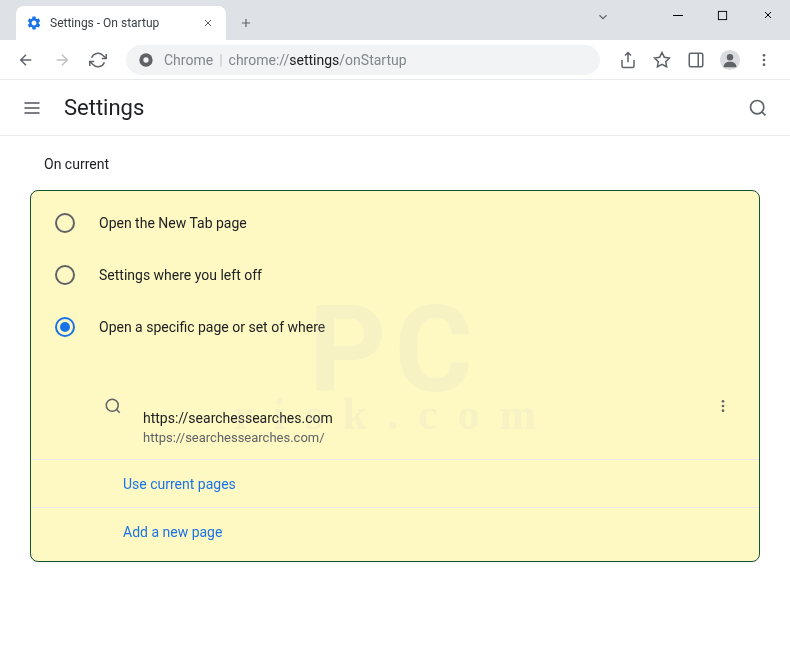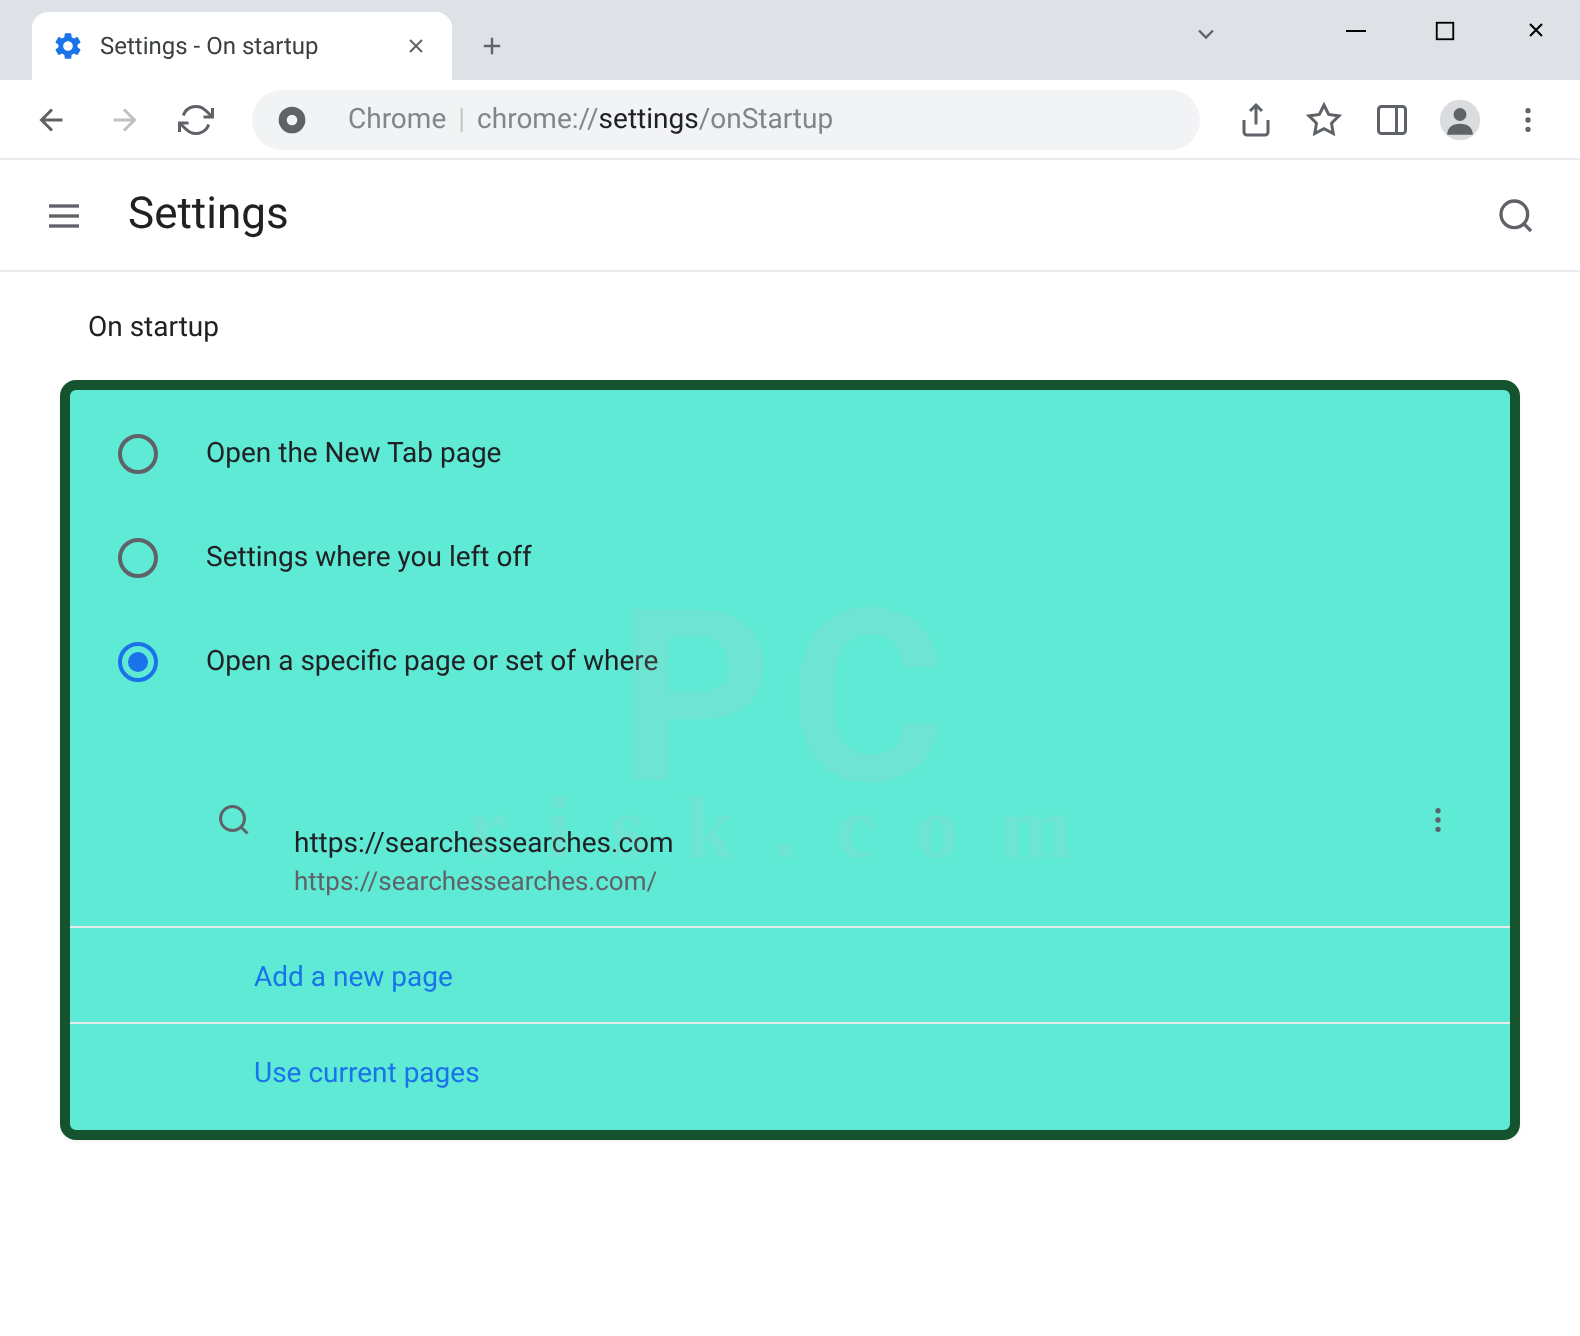--- a/index.html
+++ b/index.html
@@ -11,36 +11,36 @@
 .tab-title { font-size: 12px; color: #3c4043; flex: 1; }
 .tab-close { width: 16px; height: 16px; display: flex; align-items: center; justify-content: center; color: #5f6368; cursor: pointer; }
 .new-tab-btn { width: 28px; height: 28px; display: flex; align-items: center; justify-content: center; color: #5f6368; margin-left: 6px; margin-bottom: 3px; cursor: pointer; }
 .window-controls { position: absolute; right: 0; top: 0; display: flex; height: 30px; }
 .window-ctrl { width: 45px; height: 30px; display: flex; align-items: center; justify-content: center; color: #000; cursor: pointer; }
 .dropdown-caret { position: absolute; right: 180px; top: 10px; color: #5f6368; }
 
 .toolbar { height: 40px; background: #fff; border-bottom: 1px solid #e8eaed; display: flex; align-items: center; padding: 0 10px; gap: 4px; }
 .nav-btn { width: 32px; height: 32px; display: flex; align-items: center; justify-content: center; color: #5f6368; border-radius: 50%; cursor: pointer; }
 .nav-btn.disabled { opacity: 0.4; }
-.omnibox { flex: 1; height: 30px; background: #f1f3f4; border-radius: 15px; display: flex; align-items: center; padding: 0 12px; margin: 0 8px; gap: 20px; }
+.omnibox { flex: 1; height: 30px; background: #f1f3f4; border-radius: 15px; display: flex; align-items: center; padding: 0 12px; margin: 0 8px; gap: 10px; }
 .omnibox-icon { color: #5f6368; display: flex; align-items: center; }
 .omnibox-text { font-size: 14px; color: #80868b; }
 .omnibox-text .sep { margin: 0 6px; color: #c4c7c5; }
 .omnibox-text .bold { color: #202124; }
 .toolbar-right { display: flex; gap: 2px; }
 .toolbar-icon { width: 32px; height: 32px; display: flex; align-items: center; justify-content: center; color: #5f6368; cursor: pointer; border-radius: 50%; }
 
 .settings-header { height: 56px; display: flex; align-items: center; padding: 0 20px; border-bottom: 1px solid #e8eaed; }
 .hamburger { width: 24px; height: 24px; margin-right: 20px; cursor: pointer; display: flex; align-items: center; justify-content: center; }
 .settings-title { font-size: 22px; color: #202124; font-weight: 400; flex: 1; }
 .search-btn { width: 24px; height: 24px; cursor: pointer; color: #5f6368; display: flex; align-items: center; justify-content: center; }
 
 .content { padding: 20px 30px; }
 .section-title { font-size: 14px; color: #202124; margin-bottom: 18px; padding-left: 14px; }
-.card { border: 5px solid #14532d; border-radius: 8px; padding: 6px 0; background: #5eead4; box-shadow: 0 1px 2px rgba(0,0,0,0.05); }
+.card { border: 1px solid #14532d; border-radius: 8px; padding: 6px 0; background: #fef9c3; box-shadow: 0 1px 2px rgba(0,0,0,0.05); }
 
 .radio-row { display: flex; align-items: center; padding: 16px 24px; cursor: pointer; }
 .radio { width: 20px; height: 20px; border: 2px solid #5f6368; border-radius: 50%; margin-right: 24px; position: relative; flex-shrink: 0; }
 .radio.selected { border-color: #1a73e8; }
 .radio.selected::after { content: ''; position: absolute; width: 10px; height: 10px; background: #1a73e8; border-radius: 50%; top: 50%; left: 50%; transform: translate(-50%, -50%); }
 .radio-label { font-size: 14px; color: #202124; }
 
 .page-item { display: flex; align-items: center; padding: 12px 24px 12px 72px; }
 .page-icon { width: 20px; height: 20px; margin-right: 20px; display: flex; align-items: center; justify-content: center; color: #5f6368; }
 .page-info { flex: 1; }
@@ -175,21 +175,21 @@
   <div class="settings-title">Settings</div>
   <div class="search-btn">
     <svg width="20" height="20" viewBox="0 0 24 24" fill="none" stroke="#5f6368" stroke-width="2">
         <circle cx="11" cy="11" r="8"></circle>
         <line x1="21" y1="21" x2="16.65" y2="16.65"></line>
       </svg>
   </div>
 </div>
 
 <div class="content">
-  <div class="section-title">On startup</div>
+  <div class="section-title">On current</div>
   <div class="card">
     <div class="radio-row">
       <div class="radio"></div>
       <div class="radio-label">Open the New Tab page</div>
     </div>
     <div class="radio-row">
       <div class="radio"></div>
       <div class="radio-label">Settings where you left off</div>
     </div>
     <div class="radio-row">
@@ -211,22 +211,22 @@
       <div class="page-menu">
         <svg width="16" height="16" viewBox="0 0 24 24" fill="#5f6368">
             <circle cx="12" cy="5" r="2"></circle>
             <circle cx="12" cy="12" r="2"></circle>
             <circle cx="12" cy="19" r="2"></circle>
           </svg>
       </div>
     </div>
 
     <div class="link-row">
+      <span class="link-text">Use current pages</span>
+    </div>
+    <div class="link-row">
       <span class="link-text">Add a new page</span>
-    </div>
-    <div class="link-row">
-      <span class="link-text">Use current pages</span>
     </div>
   </div>
 </div>
 
 <div class="watermark">PC</div>
 <div class="watermark-sub">risk.com</div>
 
 </body></html>

